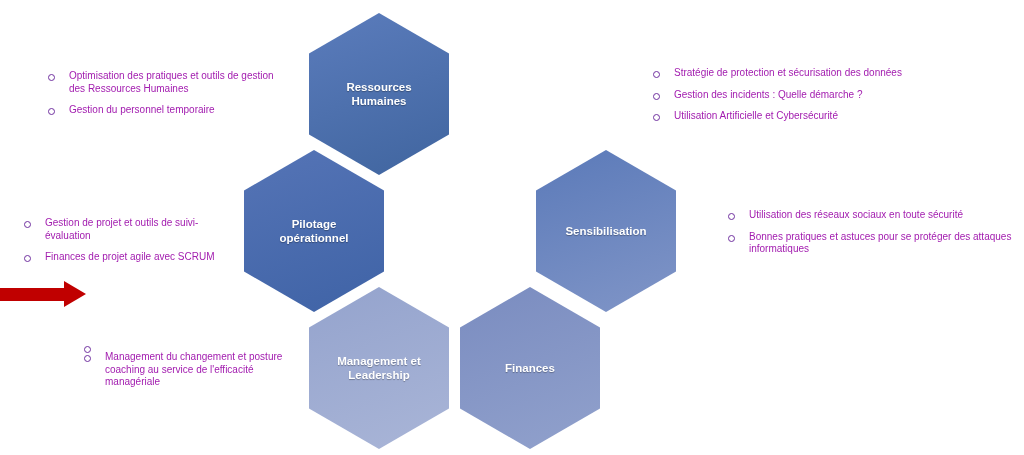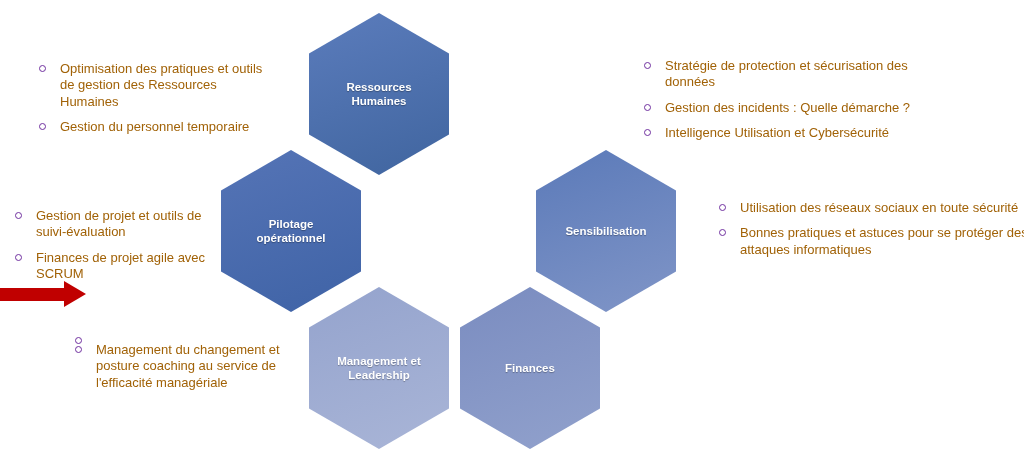--- a/index.html
+++ b/index.html
@@ -26,33 +26,33 @@
   .hex-label {
     width: 82%;
     color: #ffffff;
     font-weight: bold;
     font-size: 11.5px;
     line-height: 1.25;
     text-shadow: 0 1px 1px rgba(0,0,0,0.3);
   }
   .hex-rh       { left: 309px; top: 13px;  background: linear-gradient(160deg, #5b7cbc 0%, #40659f 100%); }
   .hex-cyber    { left: 460px; top: 13px;  background: linear-gradient(160deg, #5078c2 0%, #3c64ae 100%); }
-  .hex-pilotage { left: 221px; top: 150px; background: linear-gradient(160deg, #5574b6 0%, #3f63a6 100%); }
+  .hex-pilotage { left: 244px; top: 150px; background: linear-gradient(160deg, #5574b6 0%, #3f63a6 100%); }
   .hex-sensib   { left: 536px; top: 150px; background: linear-gradient(160deg, #5b7ab9 0%, #8095c7 100%); }
   .hex-mgmt     { left: 309px; top: 287px; background: linear-gradient(160deg, #94a3cd 0%, #a9b5d7 100%); }
   .hex-fin      { left: 460px; top: 287px; background: linear-gradient(160deg, #7a8cc0 0%, #91a1cc 100%); }
 
   
   .bullets {
     position: absolute;
-    margin: 8px;
+    margin: 17px;
     padding: 0;
     list-style: none;
-    color: #a16207;
-    font-size: 13px;
+    color: #a21caf;
+    font-size: 10px;
     line-height: 1.25;
   }
   .bullets li {
     position: relative;
     padding-left: 24px;
     margin: 0 0 9px 0;
   }
   .marker {
     position: absolute;
     left: 3px;
@@ -127,21 +127,21 @@
     <li>
       <span class="marker"></span>
       <span>Stratégie de protection et sécurisation des données</span>
     </li>
     <li>
       <span class="marker"></span>
       <span>Gestion des incidents : Quelle démarche ?</span>
     </li>
     <li>
       <span class="marker"></span>
-      <span>Intelligence Utilisation et Cybersécurité</span>
+      <span>Utilisation Artificielle et Cybersécurité</span>
     </li>
   </ul>
 
   <ul class="bullets g-pilotage">
     <li>
       <span class="marker"></span>
       <span>Gestion de projet et outils de suivi-évaluation</span>
     </li>
     <li>
       <span class="marker"></span>

